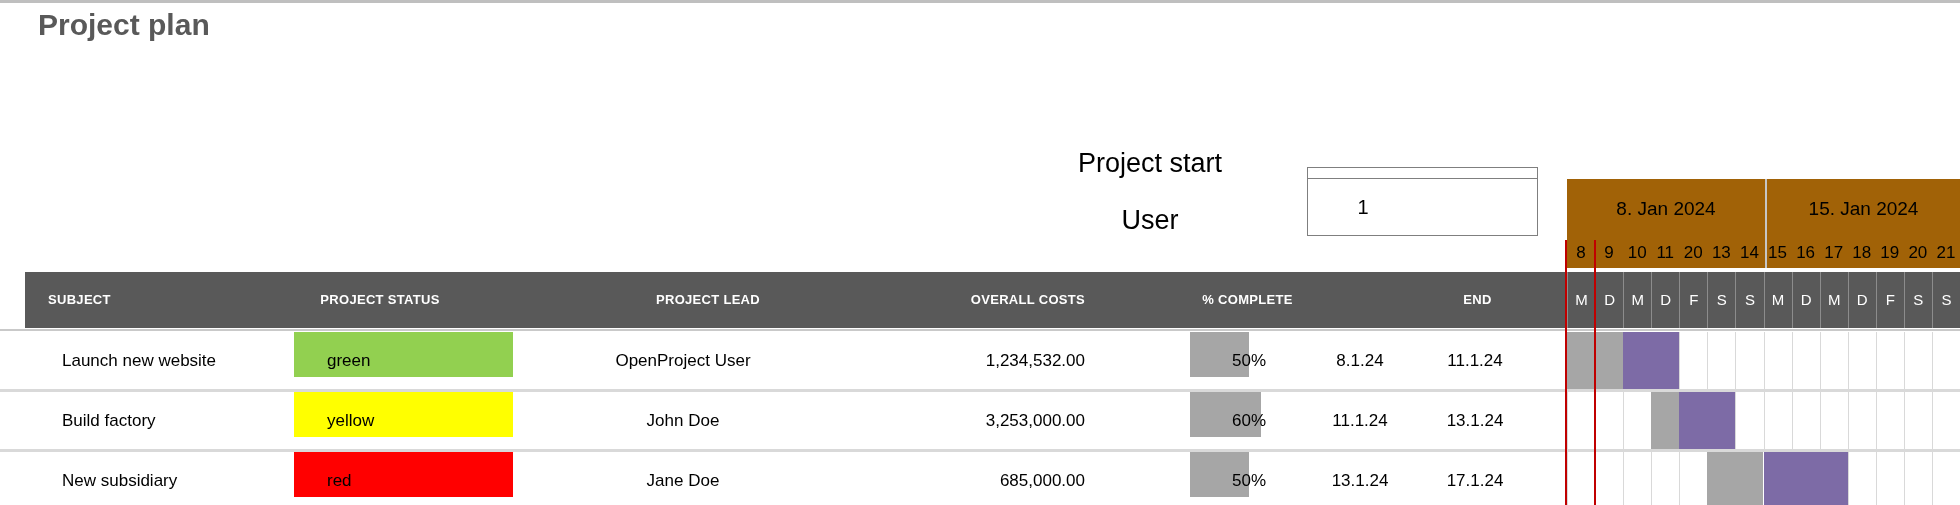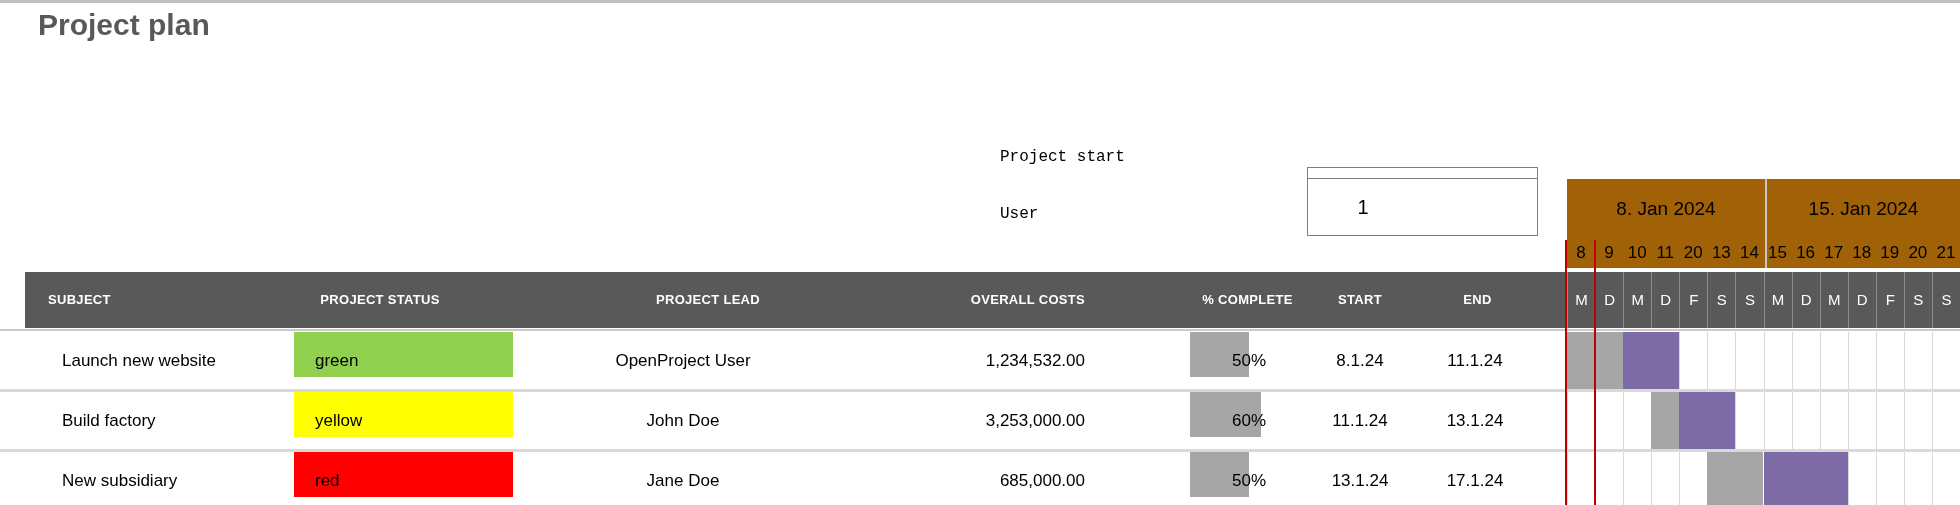--- a/index.html
+++ b/index.html
@@ -2,21 +2,21 @@
 <html><head>
 <meta charset="utf-8">
 <style>
   html,body{margin:0;padding:0;background:#fff;}
   .canvas{position:relative;width:1960px;height:505px;background:#fff;overflow:hidden;
           font-family:"Liberation Sans",sans-serif;color:#000;}
   .topline{position:absolute;left:0;top:0;width:1960px;height:3px;background:#BFBFBF;}
   .title{position:absolute;left:38px;top:8px;font-size:30px;font-weight:bold;color:#595959;}
 
   
-  .ctl-label{position:absolute;width:300px;text-align:left;font-size:16px;font-family:Liberation Mono, monospace;}
+  .ctl-label{position:absolute;width:300px;text-align:center;font-size:27px;}
   .ps-label{left:1000px;top:148px;}
   .wk-label{left:1000px;top:205px;}
   .ctl-box{position:absolute;border:1px solid #7F7F7F;background:#fff;display:flex;
            align-items:center;justify-content:center;font-size:20px;box-sizing:border-box;}
   .ps-box{left:1307px;top:119px;width:231px;height:60px;margin-top:48px;}
   .wk-box{left:1307px;top:178px;width:112px;height:58px;}
   .wk-box2{left:1418px;top:178px;width:120px;height:58px;border-left:none;}
 
   
   .gantt-head{position:absolute;left:1567px;top:179px;width:393px;height:89px;background:#a16207;}
@@ -42,21 +42,21 @@
 
   .day-letters{position:absolute;left:1567px;top:272px;width:393px;height:56px;background:#595959;}
   .day-letter{position:absolute;top:0;height:56px;line-height:56px;text-align:center;color:#fff;
               font-size:15px;border-left:1px solid #8C8C8C;box-sizing:border-box;}
   .hline-head{position:absolute;left:0;top:329px;width:1960px;height:2px;background:#C9C9C9;}
   .rowsep{position:absolute;left:0;width:1960px;height:3px;background:#D9D9D9;}
 
   
   .cell{position:absolute;height:45px;line-height:57px;font-size:17px;}
   .c-subject{left:62px;}
-  .c-status{left:294px;width:219px;padding-left:21px;box-sizing:border-box;}
+  .c-status{left:294px;width:219px;padding-left:33px;box-sizing:border-box;}
   .c-lead{left:583px;width:200px;text-align:center;}
   .c-costs{left:860px;width:225px;text-align:right;}
   .c-complete{left:1190px;width:118px;}
   .c-complete .databar{position:absolute;left:0;top:0;height:100%;background:#A6A6A6;}
   .c-complete .pct{position:absolute;left:0;top:0;width:100%;height:100%;text-align:center;}
   .c-start{left:1300px;width:120px;text-align:center;}
   .c-end{left:1420px;width:110px;text-align:center;}
 
   
   .gantt-body{position:absolute;left:1567px;top:332px;width:394px;height:173px;}
@@ -98,21 +98,20 @@
         <div class="day-num" style="left: 364.929px; width: 28.0714px;">21</div>
       </div>
   </div>
 
   <div class="thead">
     <div class="th th-subject">SUBJECT</div>
     <div class="th th-status">PROJECT STATUS</div>
     <div class="th th-lead">PROJECT LEAD</div>
     <div class="th th-costs">OVERALL COSTS</div>
     <div class="th th-complete">% COMPLETE</div>
-    <div class="th th-start">START</div>
     <div class="th th-end">END</div>
   </div>
   <div class="day-letters" id="day-letters">
       <div class="day-letter" style="left: 0px; width: 28.0714px;">M</div>
       <div class="day-letter" style="left: 28.0714px; width: 28.0714px;">D</div>
       <div class="day-letter" style="left: 56.1429px; width: 28.0714px;">M</div>
       <div class="day-letter" style="left: 84.2143px; width: 28.0714px;">D</div>
       <div class="day-letter" style="left: 112.286px; width: 28.0714px;">F</div>
       <div class="day-letter" style="left: 140.357px; width: 28.0714px;">S</div>
       <div class="day-letter" style="left: 168.429px; width: 28.0714px;">S</div>

